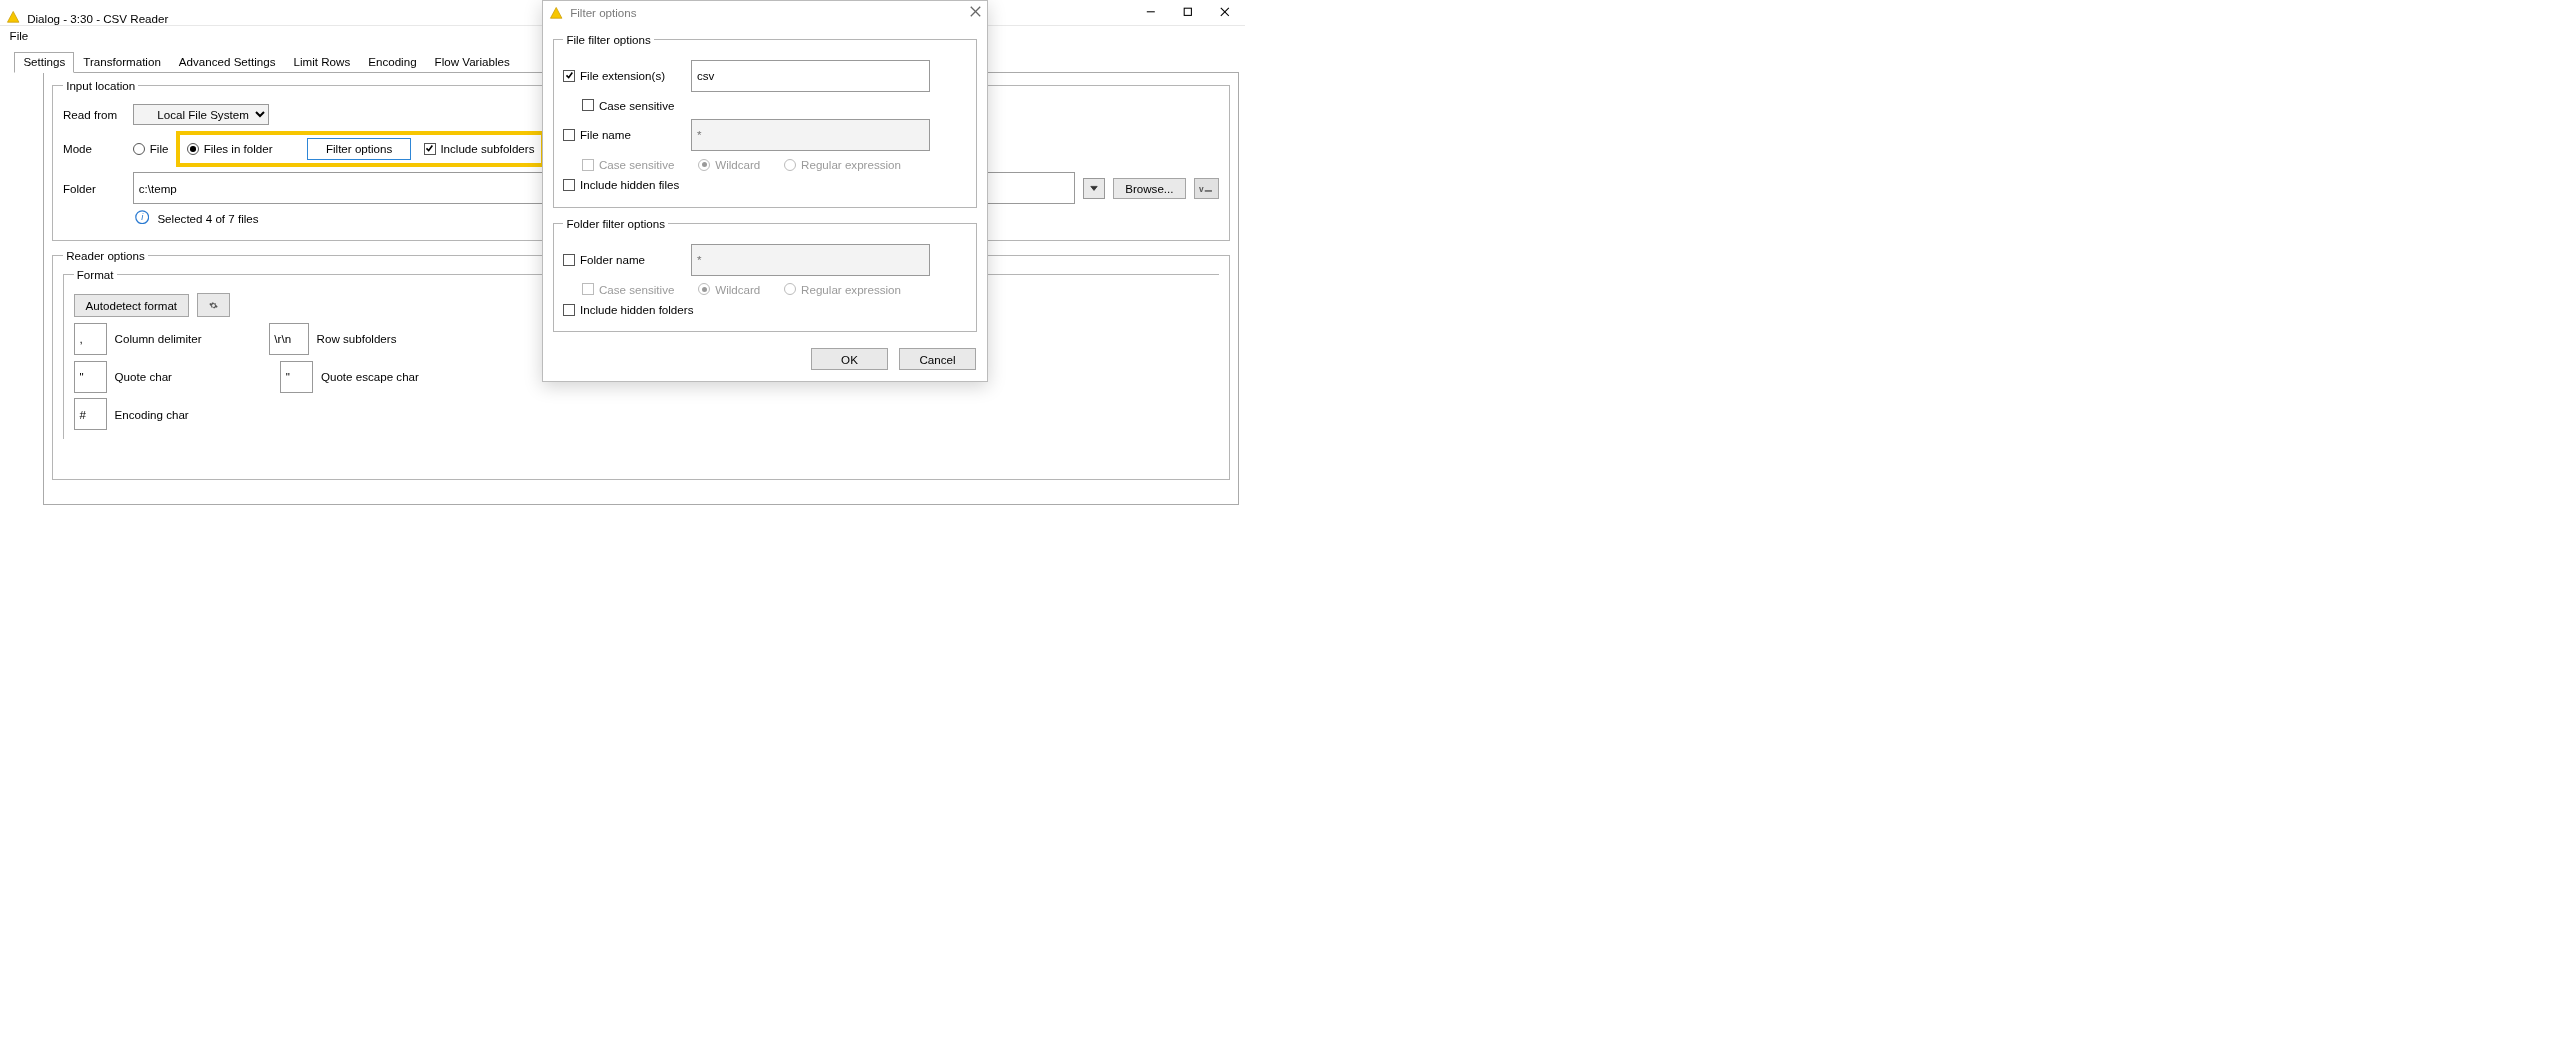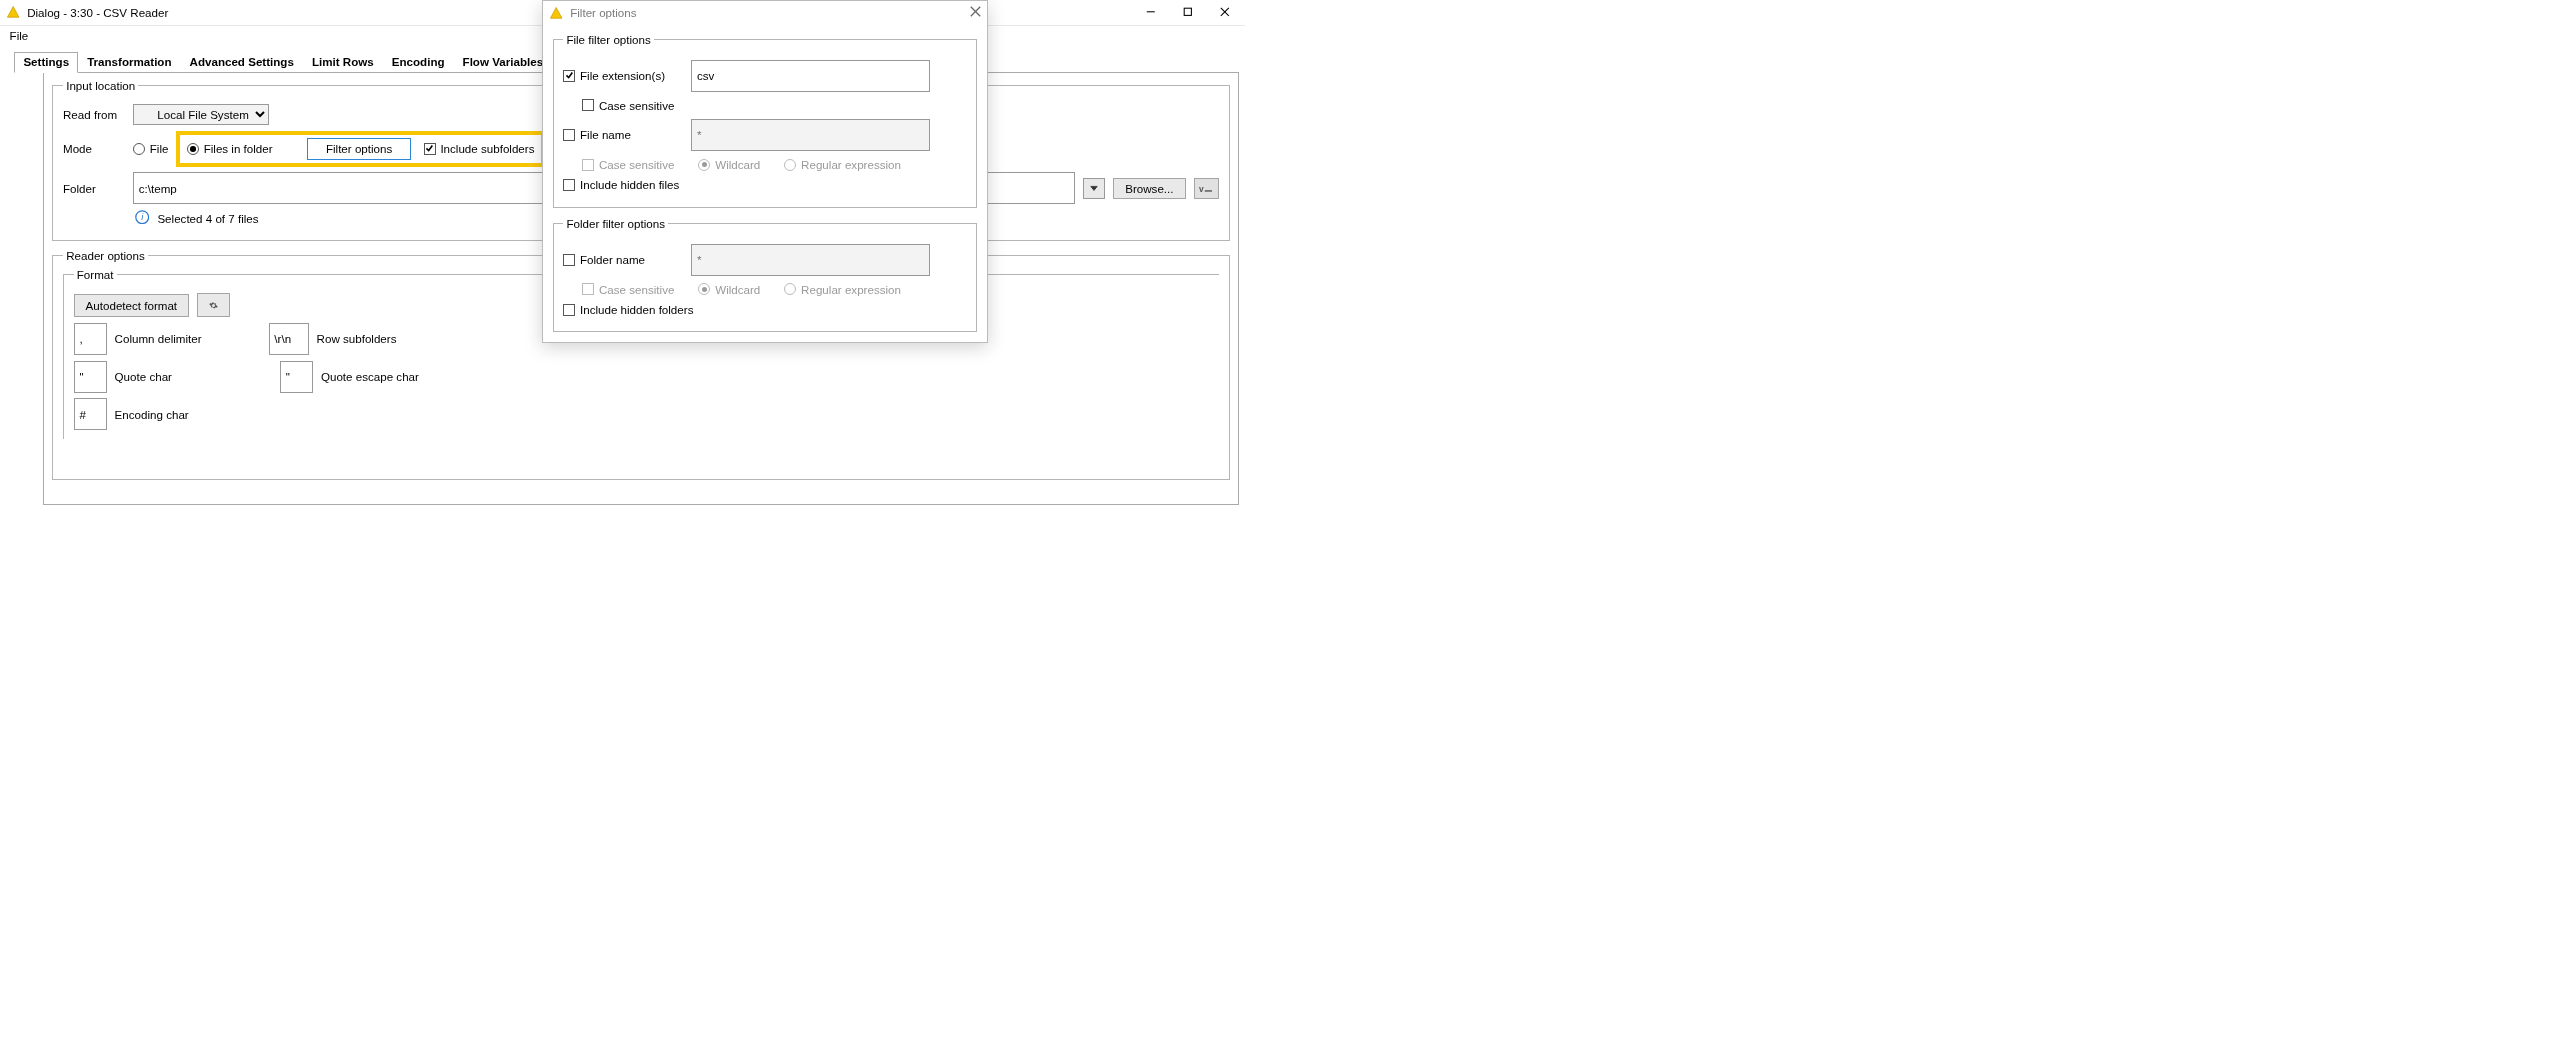--- a/index.html
+++ b/index.html
@@ -1,30 +1,30 @@
 <!DOCTYPE html>
 <html><head>
 <meta charset="utf-8">
 <style>
 * { box-sizing: border-box; font-family: "Segoe UI", Tahoma, sans-serif; font-size: 11.6px; }
 body { margin: 0; background: #fff; position: relative; width: 1245px; height: 511px; overflow: hidden; }
 
 
-.titlebar { display:flex; align-items:center; height:25.5px; padding:0 1.6px; border-bottom:0.8px solid #e8e8e8; }
+.titlebar { display:flex; align-items:flex-end; height:25.5px; padding:0 1.6px; border-bottom:0.8px solid #e8e8e8; }
 .titlebar .app-icon { width:14.4px; height:14.4px; margin:0 6.4px 0 4.8px; }
 .titlebar .title { flex:none; font-weight:400; color:#000; }
 .titlebar .spacer { flex:1; }
 .win-btn { width:37px; height:25.5px; display:flex; align-items:center; justify-content:center; }
 .win-btn svg { width:9.6px; height:9.6px; stroke:#000; fill:none; stroke-width:1.3; }
 
 .menu-row { padding:1.6px 6.4px 3.2px 6.4px; }
 .menu-item { display:inline-block; padding:1.6px 3.2px; }
 
 .body-area { padding:4.8px 6.4px 0 14.4px; height: calc(100% - 51px); }
-.tabs { display:flex; border-bottom:0.8px solid #aaa; margin-bottom:-0.8px;font-weight:bold; }
+.tabs { display:flex; border-bottom:0.8px solid #aaa; margin-bottom:-0.8px; }
 .tab { padding:2.4px 8px 3.2px 8px; border:0.8px solid transparent; background:transparent; position:relative; top:0.8px; }
 .tab.active { border:0.8px solid #aaa; border-bottom:0.8px solid #fff; background:#fff; }
 .panel { border:0.8px solid #aaa; height: calc(100% - 22px); padding:6.4px 8px;margin-left:29px; }
 
 fieldset { border:0.8px solid #b5b5b5; margin:0 0 8px 0; padding:6.4px 9.6px 8px 9.6px; }
 legend { padding:0 3.2px; color:#000; }
 
 .row { display:flex; align-items:center; margin:5.6px 0; gap:8px; }
 label.lbl { min-width:62px; }
 
@@ -331,14 +331,18 @@
     </div>
 
     <div class="row">
       <span class="chk">
         <span class="box"></span>
         <span>Include hidden folders</span>
       </span>
     </div>
   </fieldset>
 
+  <div class="popup-actions">
+    <button class="btn">OK</button>
+    <button class="btn">Cancel</button>
+  </div>
 </div>
 
 
 </body></html>

